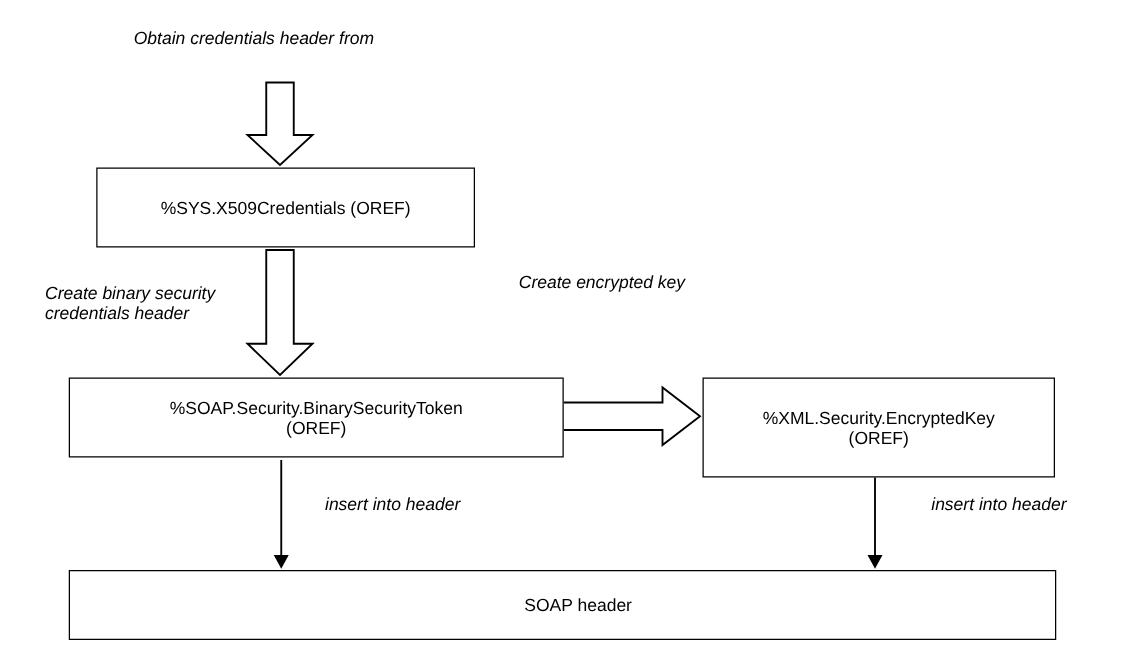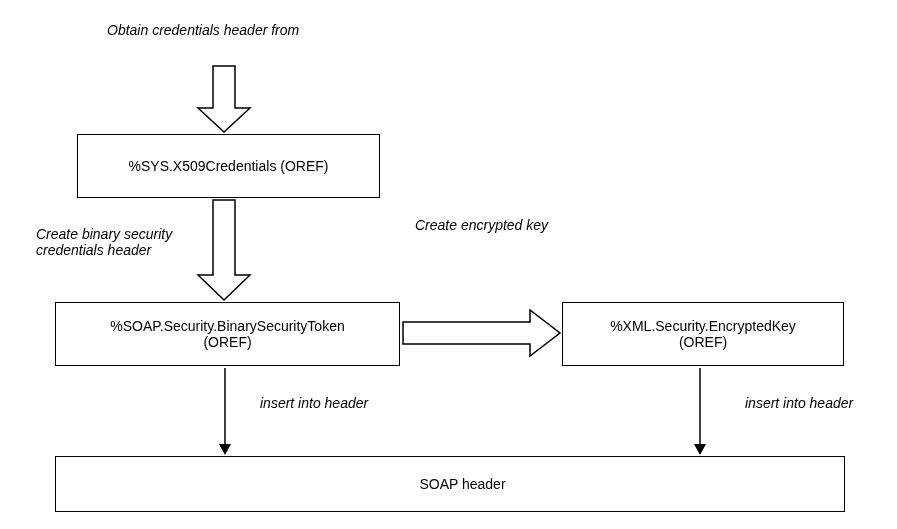--- a/index.html
+++ b/index.html
@@ -73,26 +73,26 @@
 
   <div class="label" style="left:36px; top:226px;">
     <div>Create binary security</div>
     <div>credentials header</div>
   </div>
 
   <div class="label" style="left:415px; top:217px;">
     <div>Create encrypted key</div>
   </div>
 
-  <div class="box" style="left:55px; top:302px; width:345px; height:64px; flex-direction:column;">
+  <div class="box" style="left:55px; top:302px; width:396px; height:64px; flex-direction:column;">
     <div>%SOAP.Security.BinarySecurityToken</div>
     <div>(OREF)</div>
   </div>
 
-  <div class="box" style="left:562px; top:302px; width:282px; height:64px; flex-direction:column;">
+  <div class="box" style="left:562px; top:302px; width:282px; height:80px; flex-direction:column;">
     <div>%XML.Security.EncryptedKey</div>
     <div>(OREF)</div>
   </div>
 
   <div class="label" style="left:260px; top:395px;">insert into header</div>
   <div class="label" style="left:745px; top:395px;">insert into header</div>
 
   <div class="box" style="left:55px; top:456px; width:790px; height:56px;padding-left:33px;">
     <div>SOAP header</div>
   </div>

